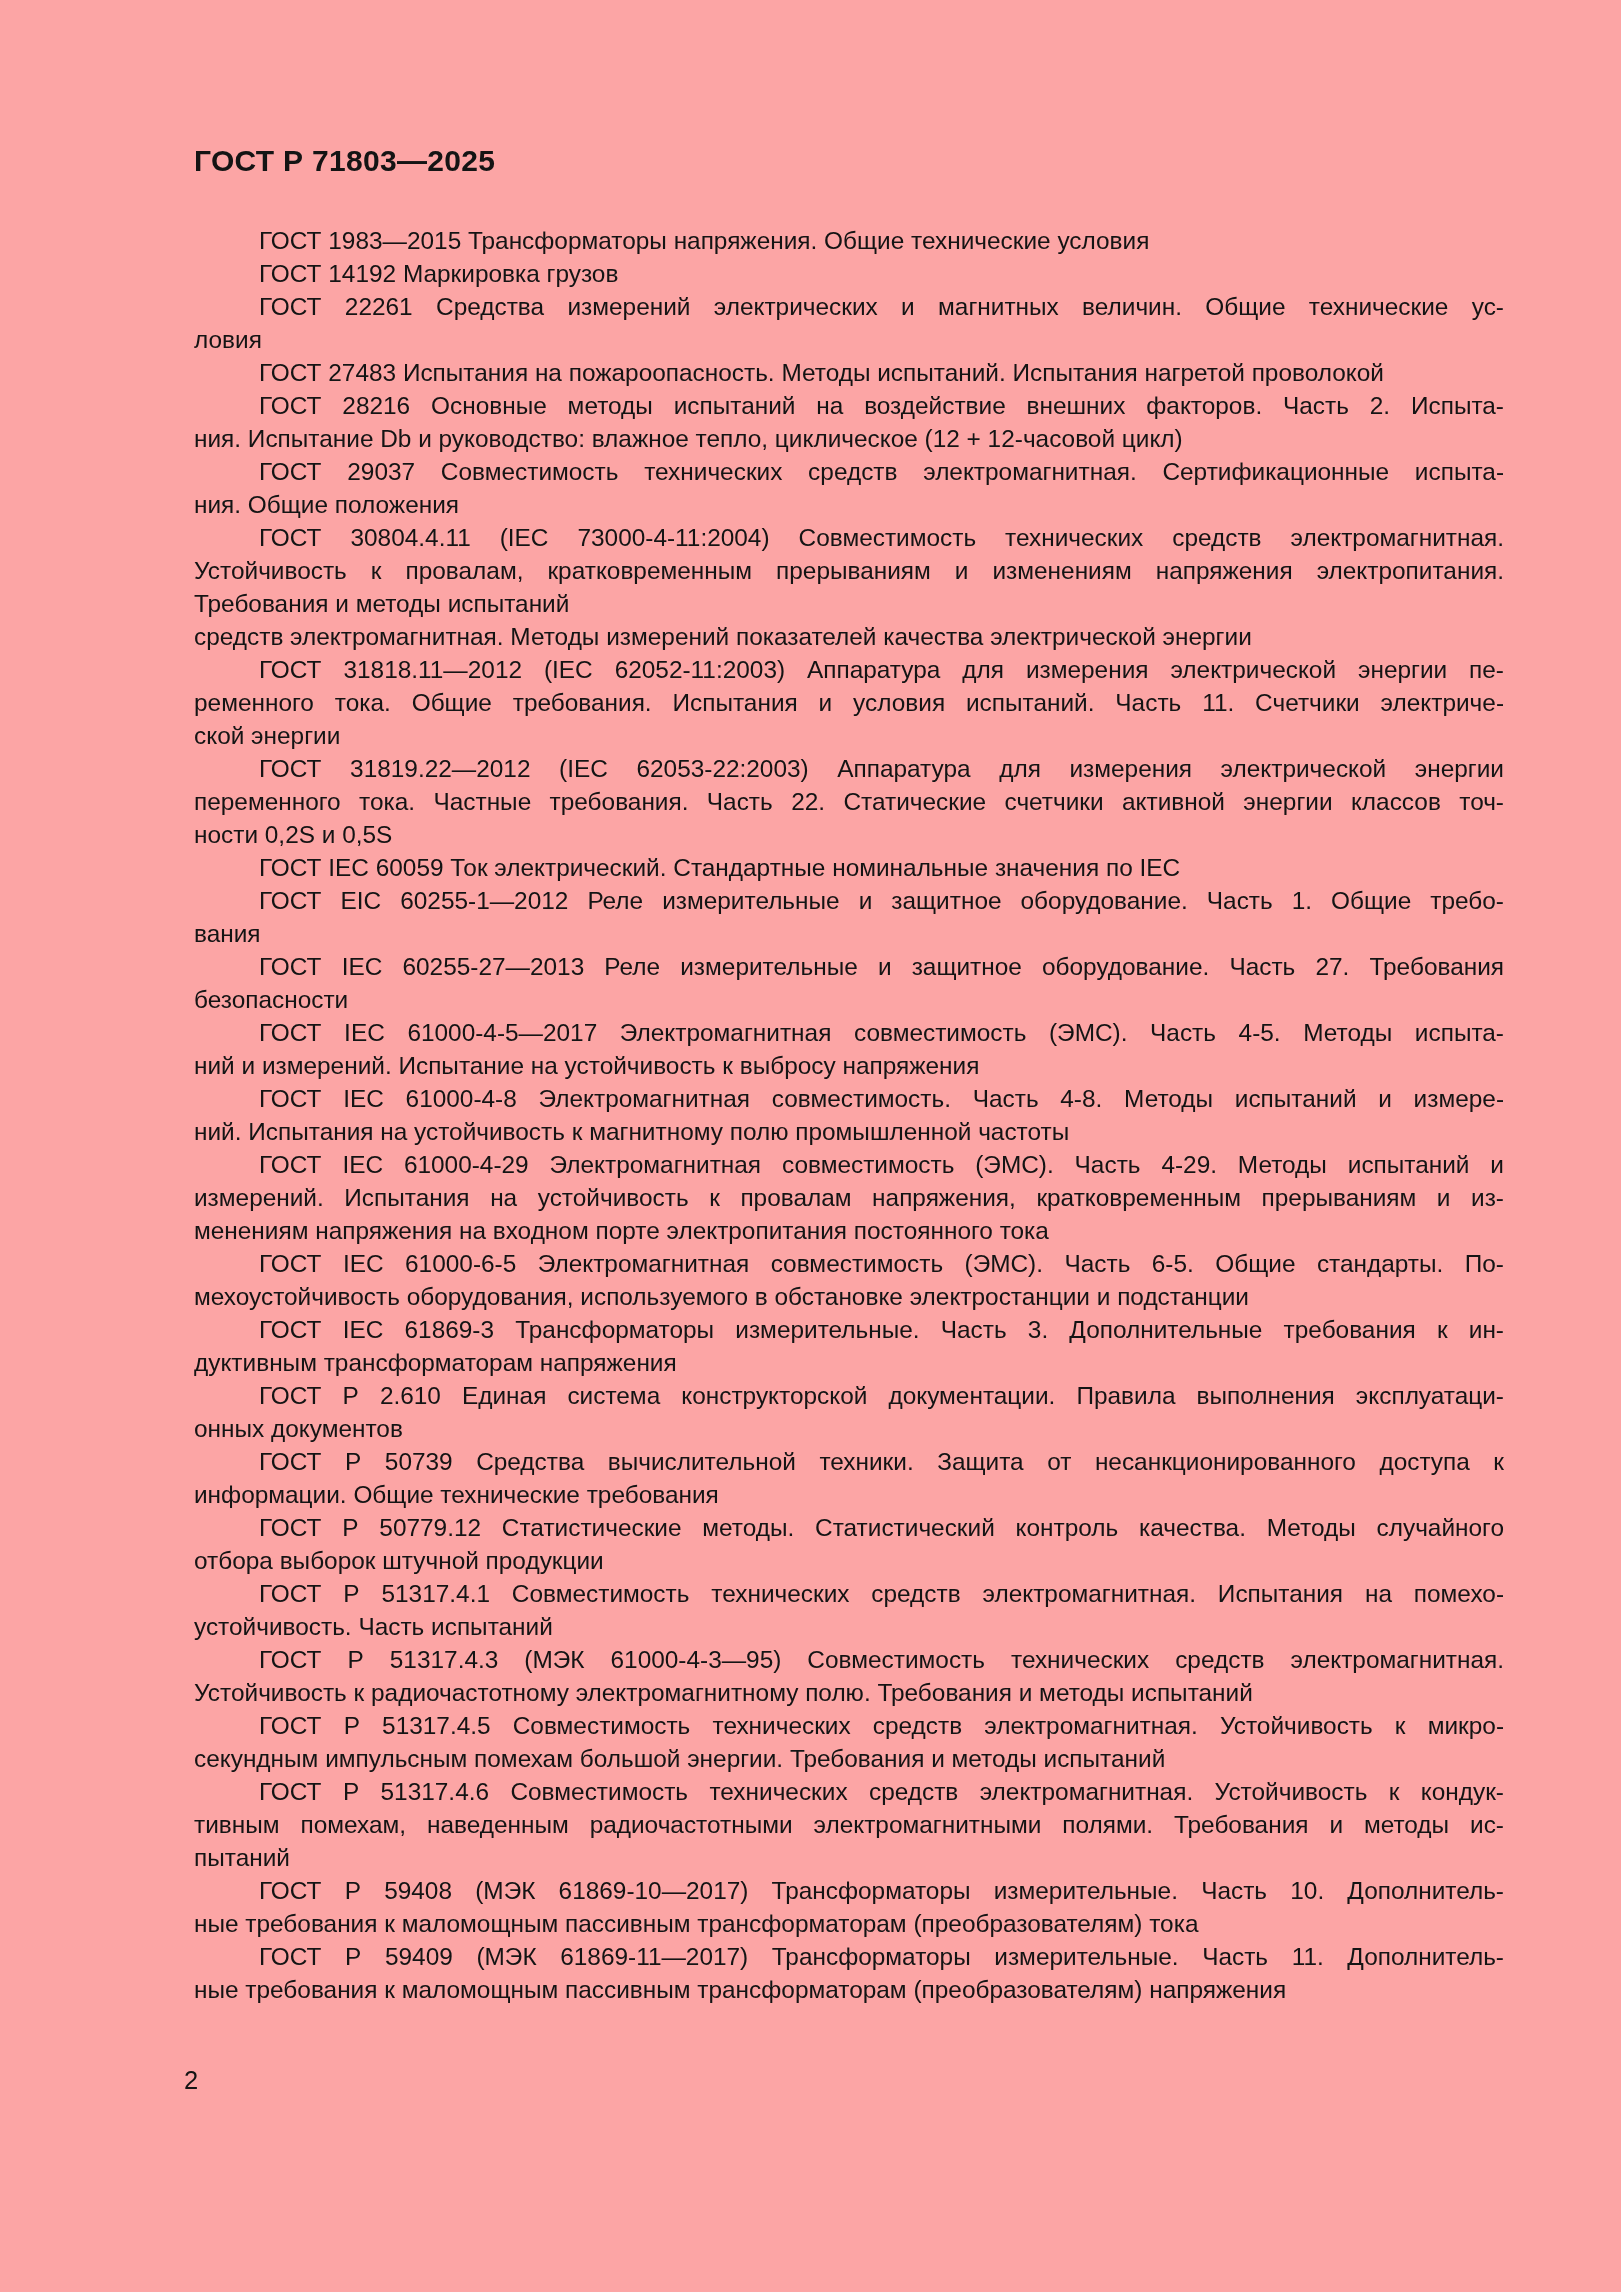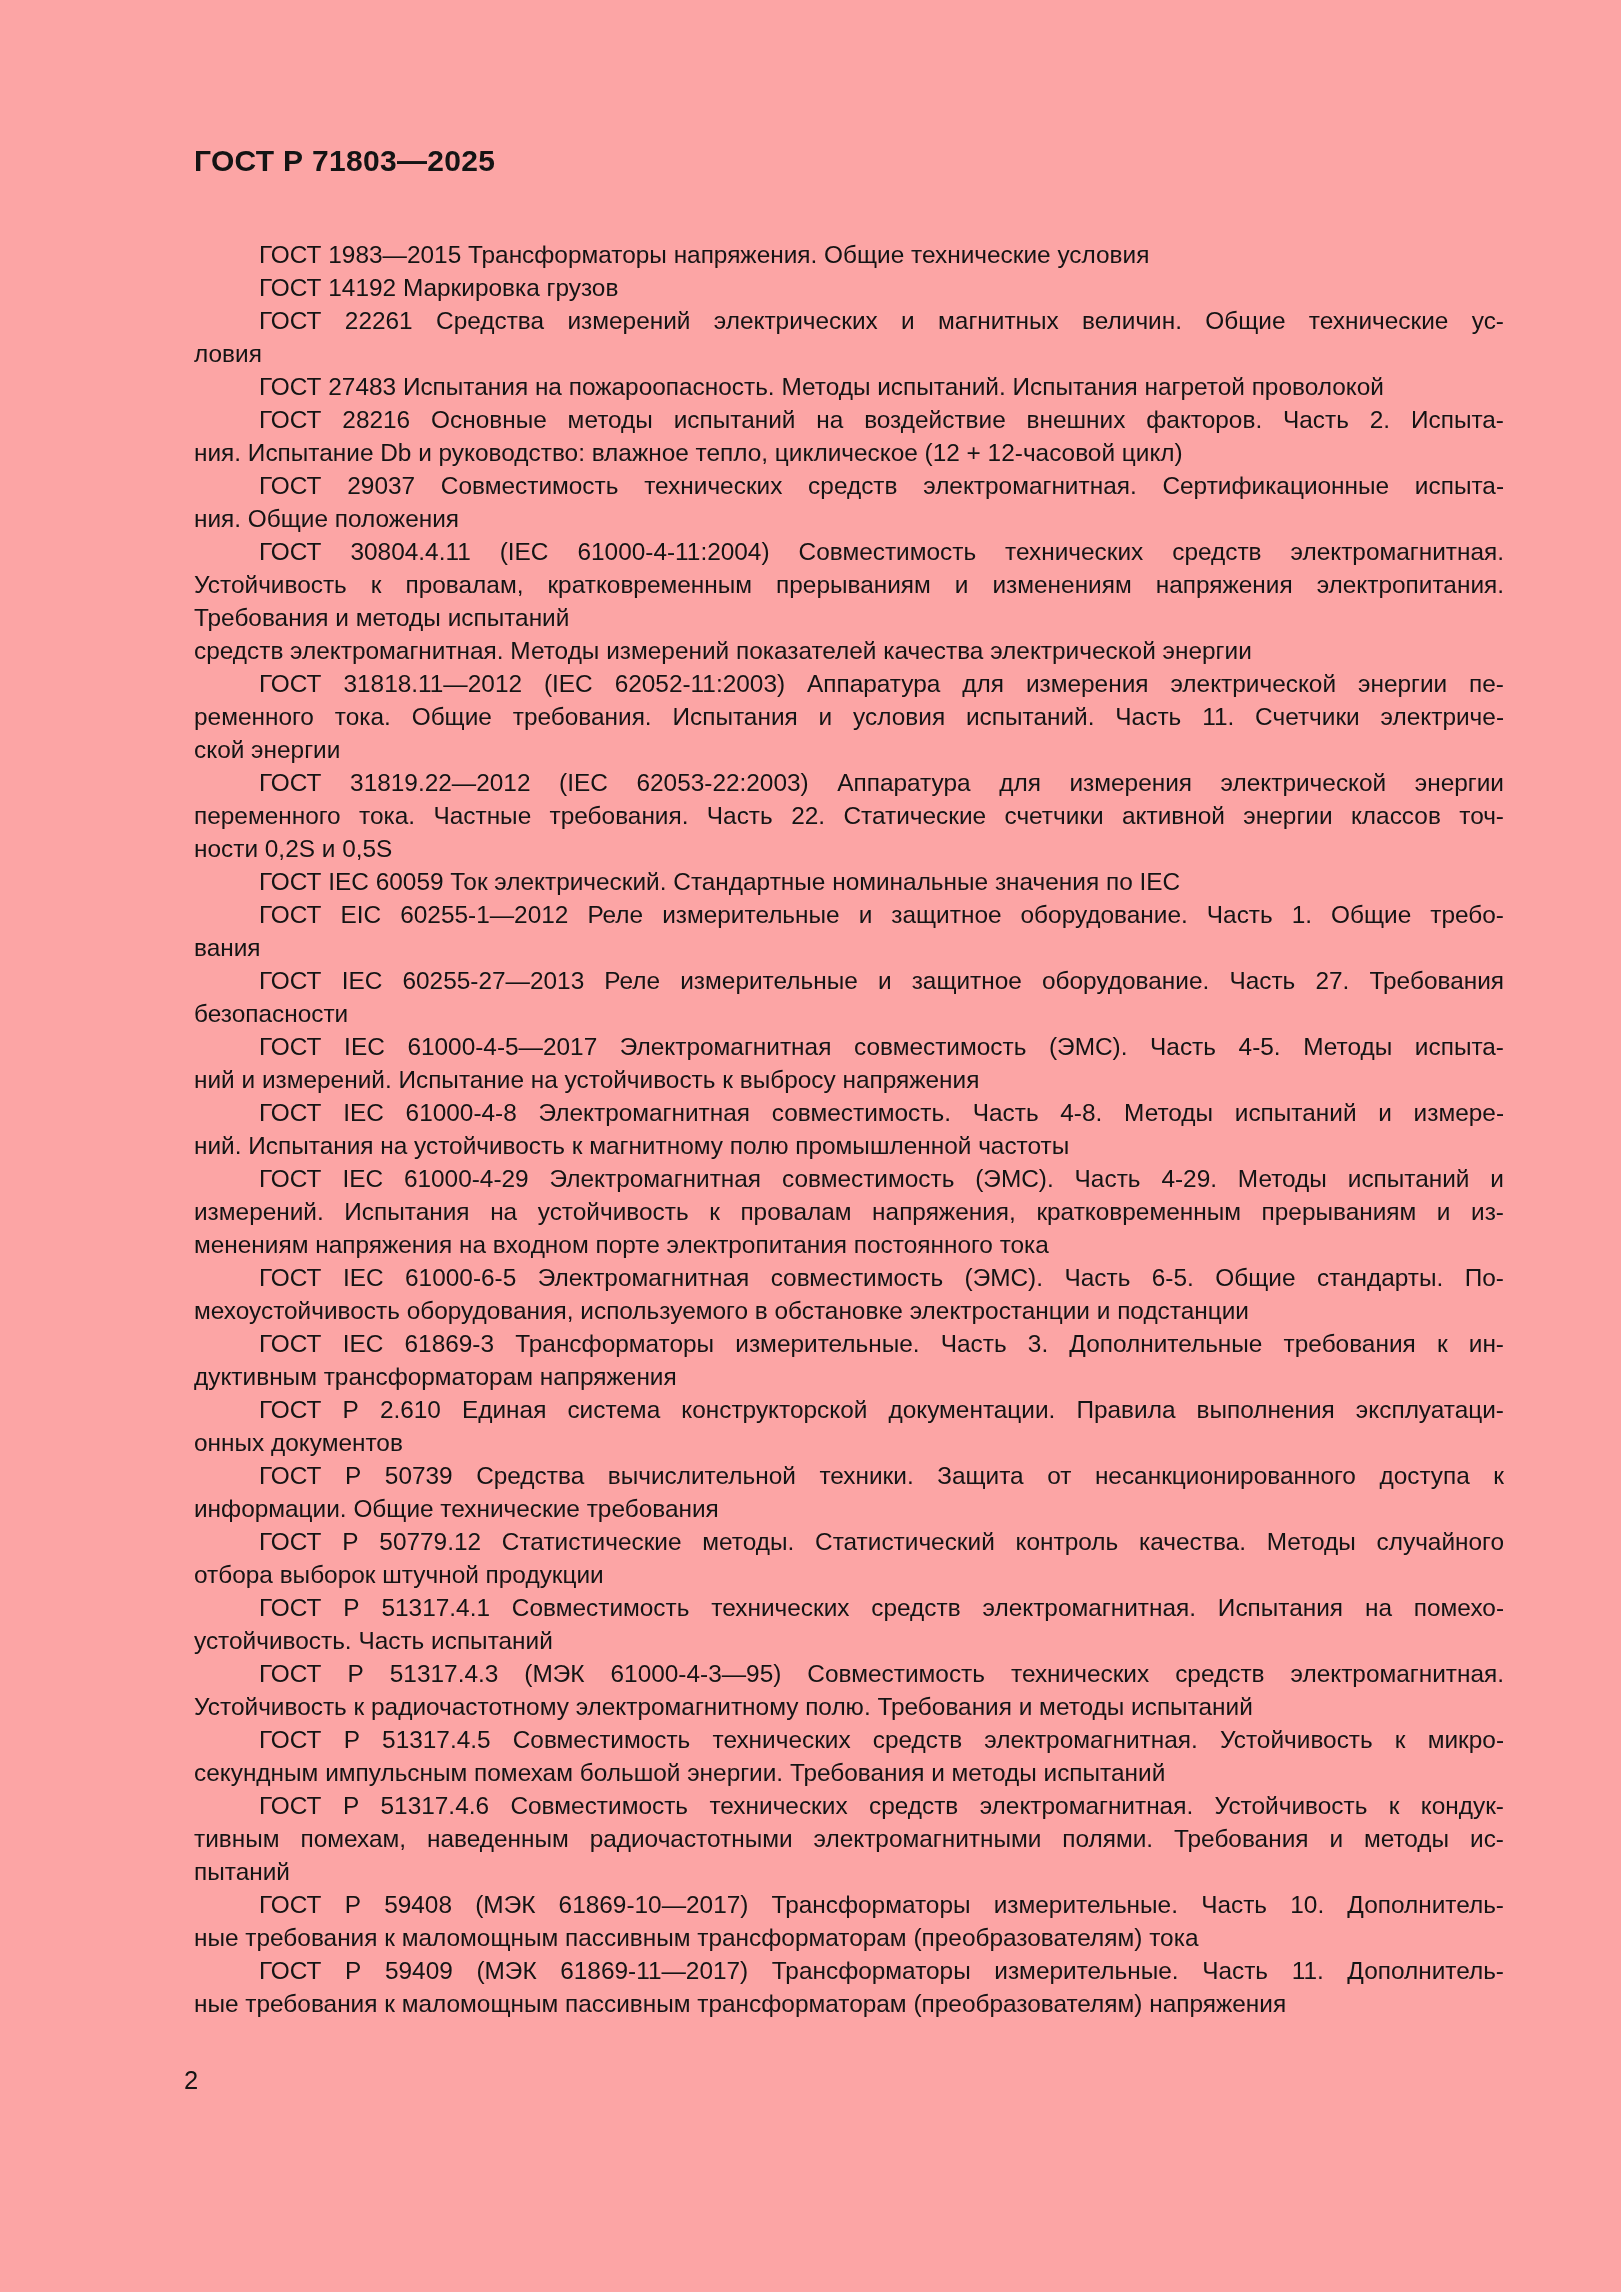--- a/index.html
+++ b/index.html
@@ -21,21 +21,21 @@
     left: 194px;
     top: 144px;
     font-size: 30px;
     font-weight: bold;
     letter-spacing: 0.3px;
     white-space: nowrap;
   }
   .content {
     position: absolute;
     left: 194px;
-    top: 238px;
+    top: 224px;
     width: 1310px;
     font-size: 24.4px;
     line-height: 33px;
   }
   .paragraph {
     margin: 0;
     padding: 0;
   }
   .line {
     height: 33px;
@@ -78,21 +78,21 @@
       </div>
       <div class="paragraph">
         <div class="line indent">ГОСТ 28216 Основные методы испытаний на воздействие внешних факторов. Часть 2. Испыта-</div>
         <div class="line last">ния. Испытание Db и руководство: влажное тепло, циклическое (12 + 12-часовой цикл)</div>
       </div>
       <div class="paragraph">
         <div class="line indent">ГОСТ 29037 Совместимость технических средств электромагнитная. Сертификационные испыта-</div>
         <div class="line last">ния. Общие положения</div>
       </div>
       <div class="paragraph">
-        <div class="line indent">ГОСТ 30804.4.11 (IEC 61000-4-11:2004) Совместимость технических средств электромагнитная.</div>
+        <div class="line indent">ГОСТ 30804.4.11 (IEC 73000-4-11:2004) Совместимость технических средств электромагнитная.</div>
         <div class="line">Устойчивость к провалам, кратковременным прерываниям и изменениям напряжения электропитания.</div>
         <div class="line last">Требования и методы испытаний</div>
       </div>
       <div class="paragraph">
         <div class="line last">средств электромагнитная. Методы измерений показателей качества электрической энергии</div>
       </div>
       <div class="paragraph">
         <div class="line indent">ГОСТ 31818.11—2012 (IEC 62052-11:2003) Аппаратура для измерения электрической энергии пе-</div>
         <div class="line">ременного тока. Общие требования. Испытания и условия испытаний. Часть 11. Счетчики электриче-</div>
         <div class="line last">ской энергии</div>

